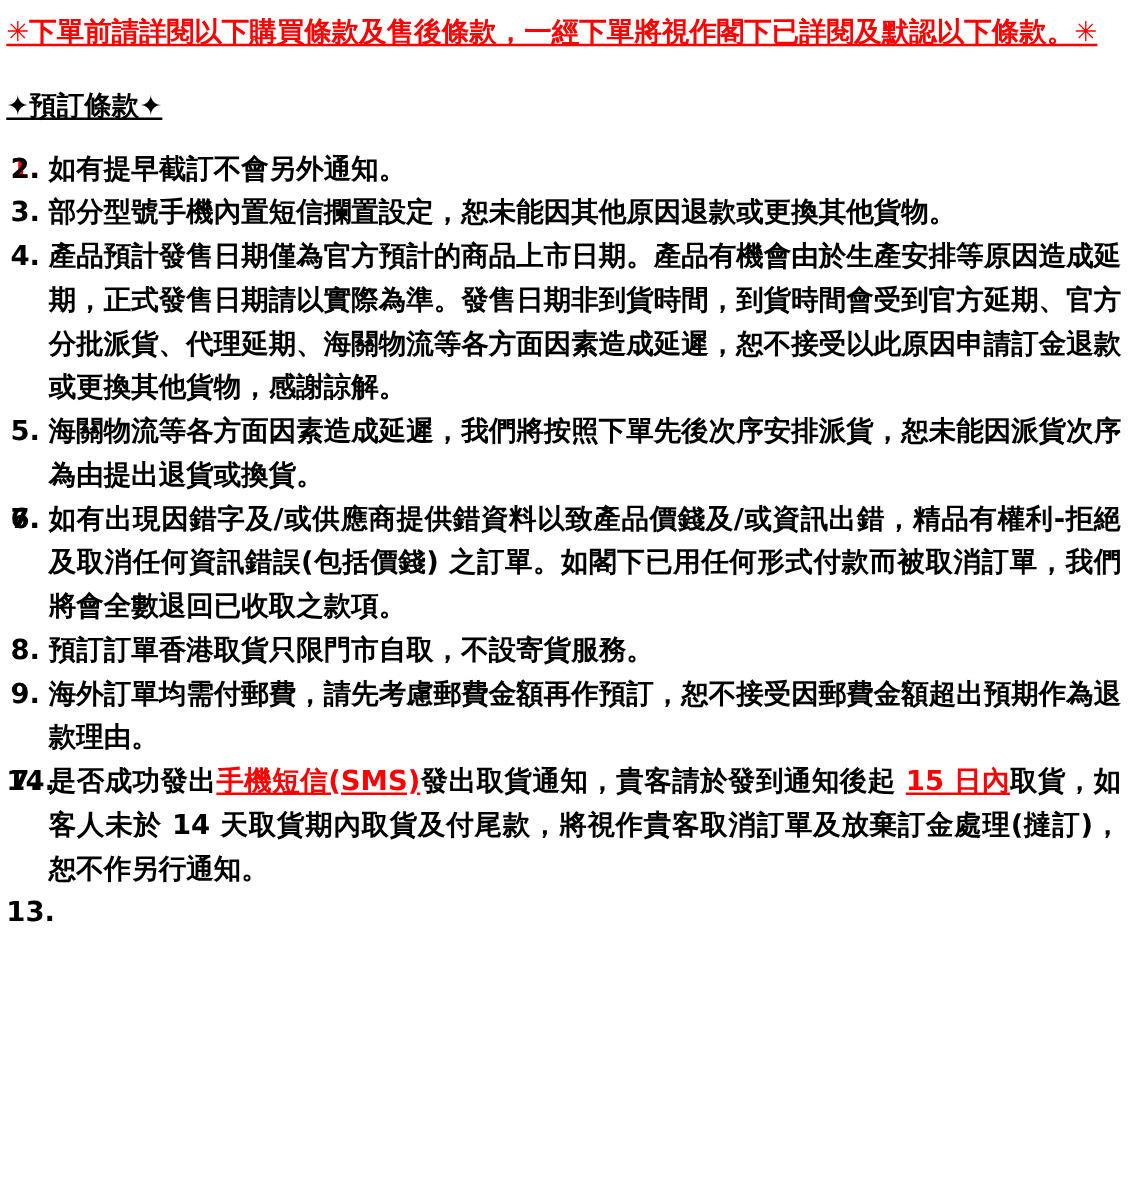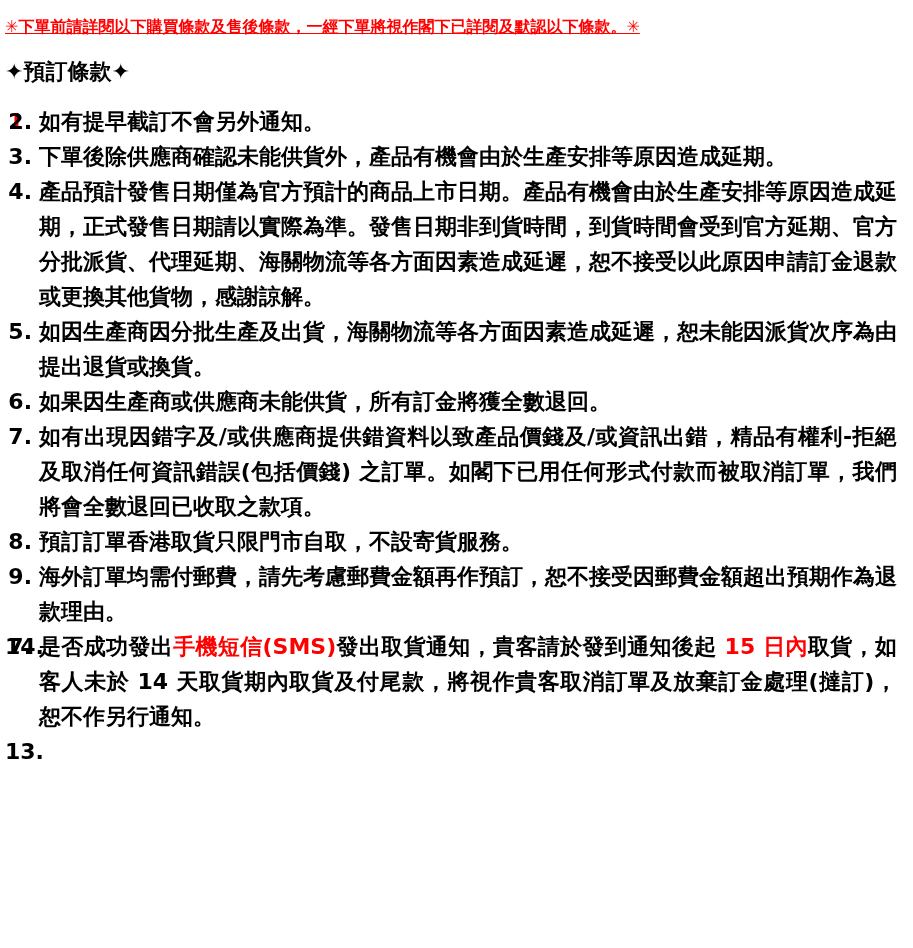--- a/index.html
+++ b/index.html
@@ -10,35 +10,37 @@
   }
   .page {
     width: 913px;
     min-height: 948px;
     box-sizing: border-box;
     padding: 12px 16px 10px 5px;
     font-weight: bold;
     color: var(--body-text, #000000);
   }
   .notice {
-    font-size: 16px;
+    font-size: 22px;
     line-height: 30px;
     color: var(--highlight-red, #ff0000);
     text-decoration: underline;
     margin: 0 0 15px 0;
     letter-spacing: 0px;
   }
   .section-title-row {
     margin: 0 0 17px 0;
   }
   .section-title {
     font-size: 22px;
     line-height: 30px;
     color: var(--body-text, #000000);
+    text-decoration: underline;
     display: inline-block;
+    margin-top: 14px;
   }
   ol.terms {
     list-style: none;
     margin: 0;
     padding: 0;
     font-size: 22px;
     line-height: 35px;
   }
   ol.terms li {
     position: relative;
@@ -51,39 +53,40 @@
     top: 0;
     width: 27px;
     text-align: right;
     white-space: nowrap;
   }
   ol.terms li.red {
     color: var(--highlight-red, #ff0000);
   }
   .hl {
     color: var(--highlight-red, #ff0000);
+    text-decoration: underline;
   }
 </style>
 </head>
 <body>
 
 <div class="page">
   <div class="notice">✳下單前請詳閱以下購買條款及售後條款，一經下單將視作閣下已詳閱及默認以下條款。✳</div>
 
   <div class="section-title-row">
     <span class="section-title">✦預訂條款✦</span>
   </div>
 
   <ol class="terms" id="terms-list">
       <li class="red"><span class="num">1.</span></li>
       <li><span class="num">2.</span><span>如有提早截訂不會另外通知。</span></li>
-      <li><span class="num">3.</span><span>下單後除供應商確認未能供貨外，產品有機會由於生產安排等原因造成延期。</span></li>
+      <li><span class="num">3.</span><span>部分型號手機內置短信攔置設定，恕未能因其他原因退款或更換其他貨物。</span></li>
       <li><span class="num">4.</span><span>產品預計發售日期僅為官方預計的商品上市日期。產品有機會由於生產安排等原因造成延期，正式發售日期請以實際為準。發售日期非到貨時間，到貨時間會受到官方延期、官方分批派貨、代理延期、海關物流等各方面因素造成延遲，恕不接受以此原因申請訂金退款或更換其他貨物，感謝諒解。</span></li>
-      <li><span class="num">5.</span><span>如因生產商因分批生產及出貨，海關物流等各方面因素造成延遲，恕未能因派貨次序為由提出退貨或換貨。</span></li>
-      <li><span class="num">6.</span><span>如果因生產商或供應商未能供貨，所有訂金將獲全數退回。</span></li>
+      <li><span class="num">5.</span><span>海關物流等各方面因素造成延遲，我們將按照下單先後次序安排派貨，恕未能因派貨次序為由提出退貨或換貨。</span></li>
+      <li><span class="num">6.</span></li>
       <li><span class="num">7.</span><span>如有出現因錯字及/或供應商提供錯資料以致產品價錢及/或資訊出錯，精品有權利-拒絕及取消任何資訊錯誤(包括價錢) 之訂單。如閣下已用任何形式付款而被取消訂單，我們將會全數退回已收取之款項。</span></li>
       <li><span class="num">8.</span><span>預訂訂單香港取貨只限門市自取，不設寄貨服務。</span></li>
       <li><span class="num">9.</span><span>海外訂單均需付郵費，請先考慮郵費金額再作預訂，恕不接受因郵費金額超出預期作為退款理由。</span></li>
       <li><span class="num">14.</span></li>
       <li><span class="num">7.</span><span>是否成功發出</span><span class="hl">手機短信(SMS)</span><span>發出取貨通知，貴客請於發到通知後起 </span><span class="hl">15 日內</span><span>取貨，如客人未於 14 天取貨期內取貨及付尾款，將視作貴客取消訂單及放棄訂金處理(撻訂)，恕不作另行通知。</span></li>
       <li>
         <span class="num">13.</span>
       </li>
     </ol>
 </div>

